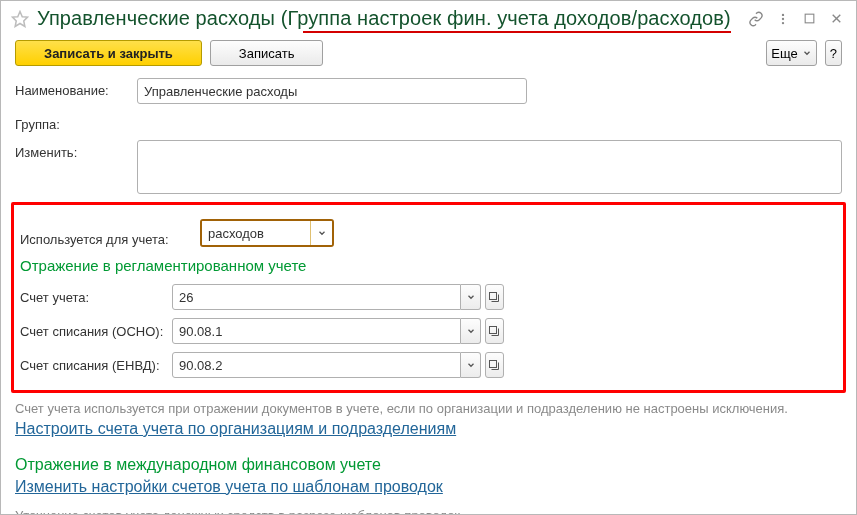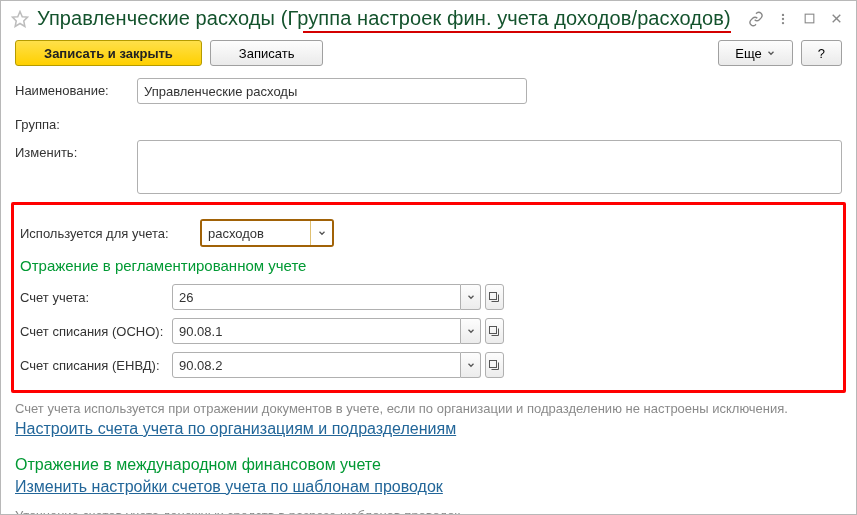--- a/index.html
+++ b/index.html
@@ -65,21 +65,21 @@
     background: linear-gradient(#fdfdfd,#eaeaea);
     font-size: 13px;
     cursor: pointer;
   }
   .btn-primary {
     background: linear-gradient(#ffe04a,#ffd000);
     border-color: #b59b00;
     font-weight: bold;
     color:#222;
   }
-  .btn-small { padding: 0 16px; align-items: center; }
+  .btn-small { padding: 0 4px; align-items: center; }
   .btn-chevron { padding-left:4px; }
   .toolbar-spacer { flex:1; }
 
   
   .form {
     padding: 2px 14px 0 14px;
   }
   .row {
     display:flex;
     align-items:flex-start;
@@ -131,21 +131,21 @@
     padding-top:4px;
   }
 
   
   .red-box {
     margin: 8px 10px 8px 10px;
     border: 3px solid #ff0000;
     border-radius:2px;
     padding: 14px 6px 12px 6px;
   }
-  .rb-row { display:flex; align-items:center; margin-bottom:10px; gap:2px;}
+  .rb-row { display:flex; align-items:flex-end; margin-bottom:10px; gap:2px;}
   .rb-lbl { width: 178px; color:#333; }
   .used-for-wrap {
     display:flex;
     border:2px solid #a16207;
     border-radius:3px;
     overflow:hidden;
     height:28px;
   }
   .used-for-wrap .inp {
     border:none; height:100%; border-radius:0;

